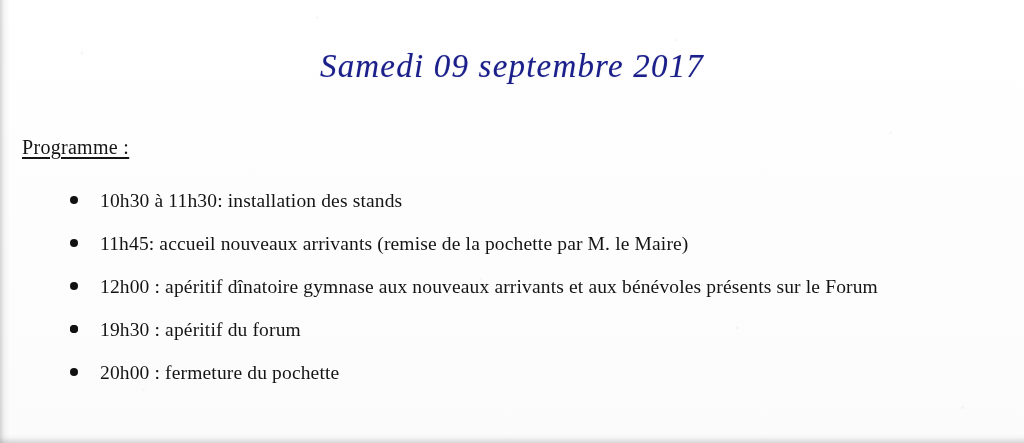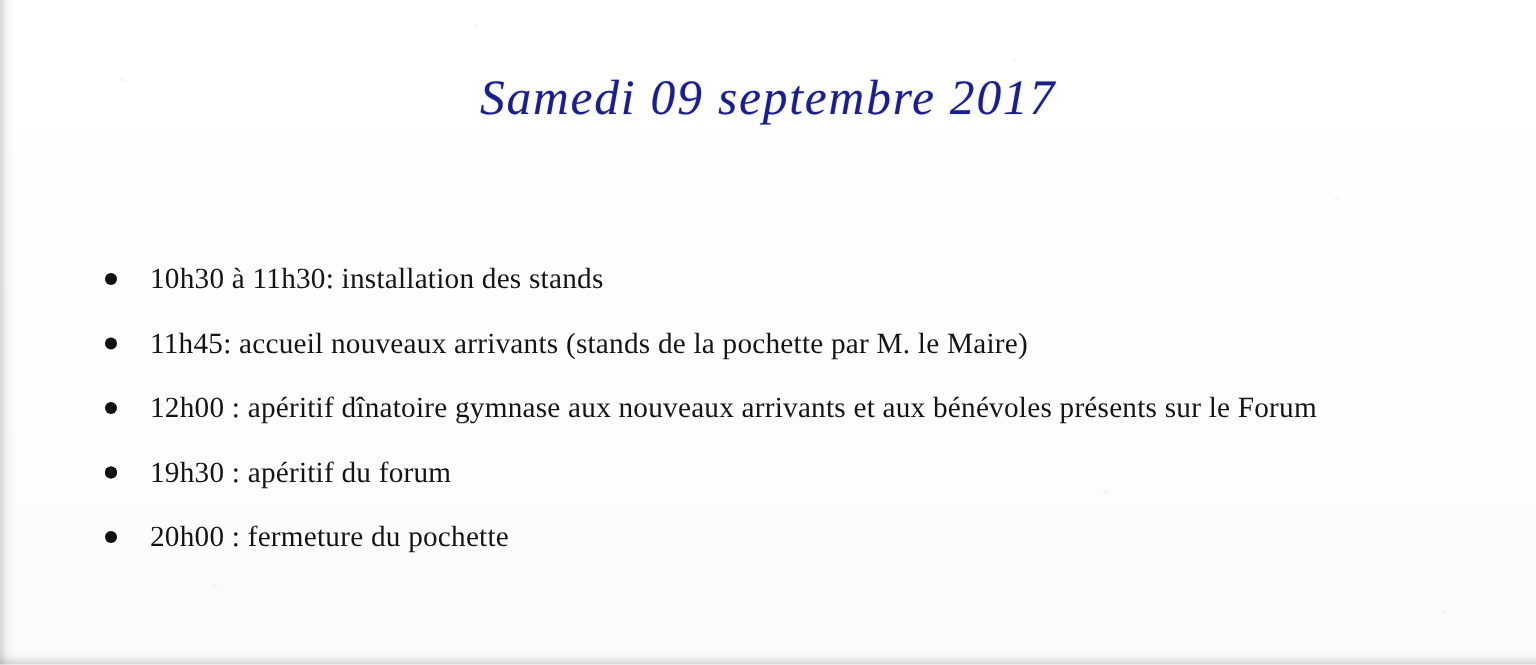--- a/index.html
+++ b/index.html
@@ -80,21 +80,21 @@
     left: 22px;
     font-size: 20px;
     text-decoration: underline;
     text-underline-offset: 3px;
     letter-spacing: 0.3px;
     color: #151515;
   }
 
   ul.program-list {
     position: absolute;
-    top: 170px;
+    top: 184px;
     left: 48px;
     right: 22px;
     margin: 0;
     padding: 0 0 0 22px;
     list-style: none;
   }
   ul.program-list li {
     position: relative;
     font-size: 19.5px;
     line-height: 34px;
@@ -121,29 +121,30 @@
 <body>
 
 <div class="paper"></div>
 <div class="edge-left"></div>
 <div class="edge-bottom"></div>
 
 <div class="content">
 
   <div class="doc-title">Samedi 09 septembre 2017</div>
 
+  <div class="section-label">Programme :</div>
 
   <ul class="program-list">
     <li>
       <span class="bullet"></span>
       <span class="item-text">10h30 à 11h30: installation des stands</span>
     </li>
     <li>
       <span class="bullet"></span>
-      <span class="item-text">11h45: accueil nouveaux arrivants (stands de la pochette par M. le Maire)</span>
+      <span class="item-text">11h45: accueil nouveaux arrivants (remise de la pochette par M. le Maire)</span>
     </li>
     <li>
       <span class="bullet"></span>
       <span class="item-text">12h00 : apéritif dînatoire gymnase aux nouveaux arrivants et aux bénévoles présents sur le Forum</span>
     </li>
     <li>
       <span class="bullet"></span>
     </li>
     <li>
       <span class="bullet"></span>

